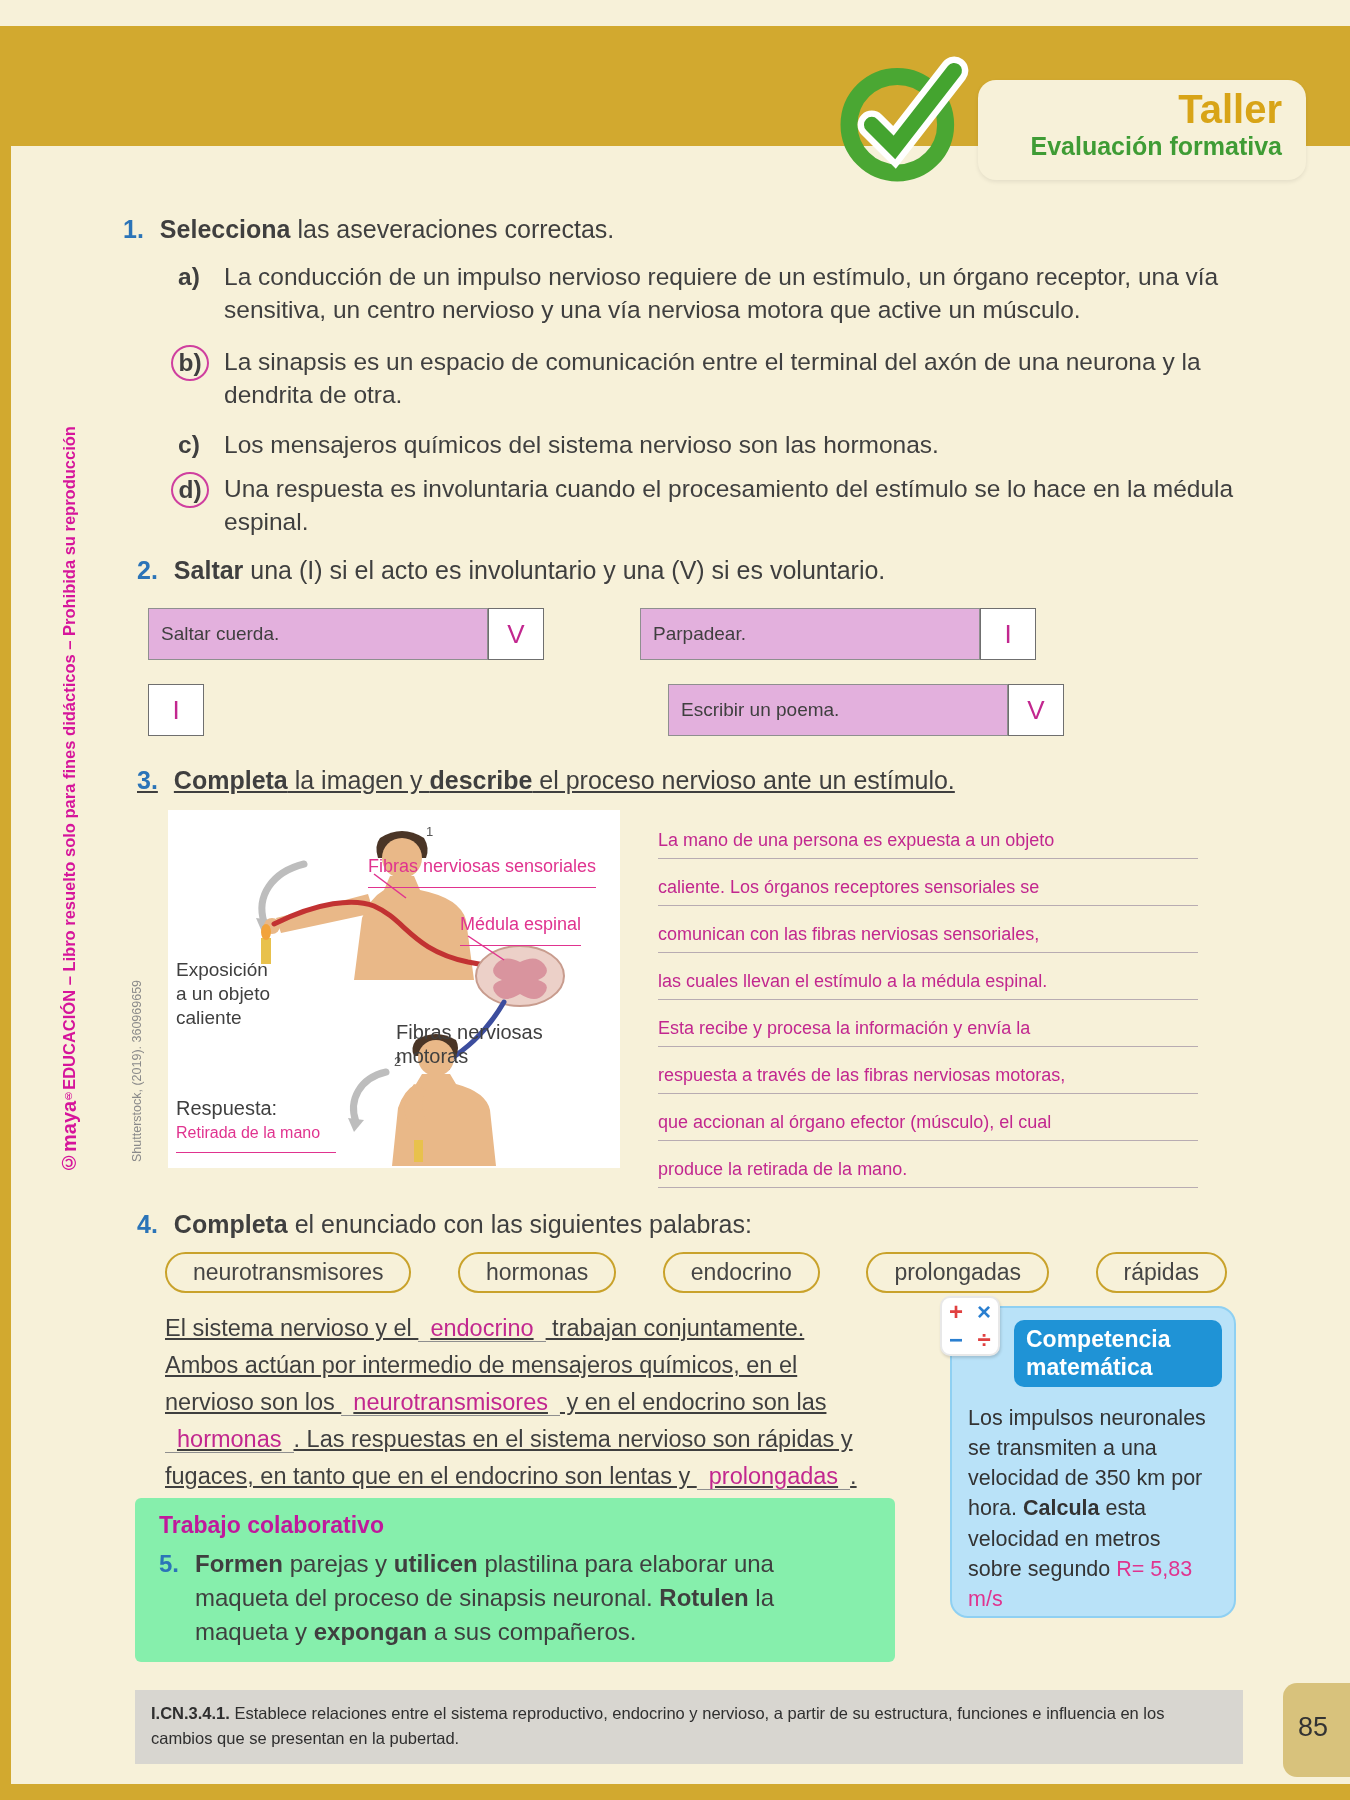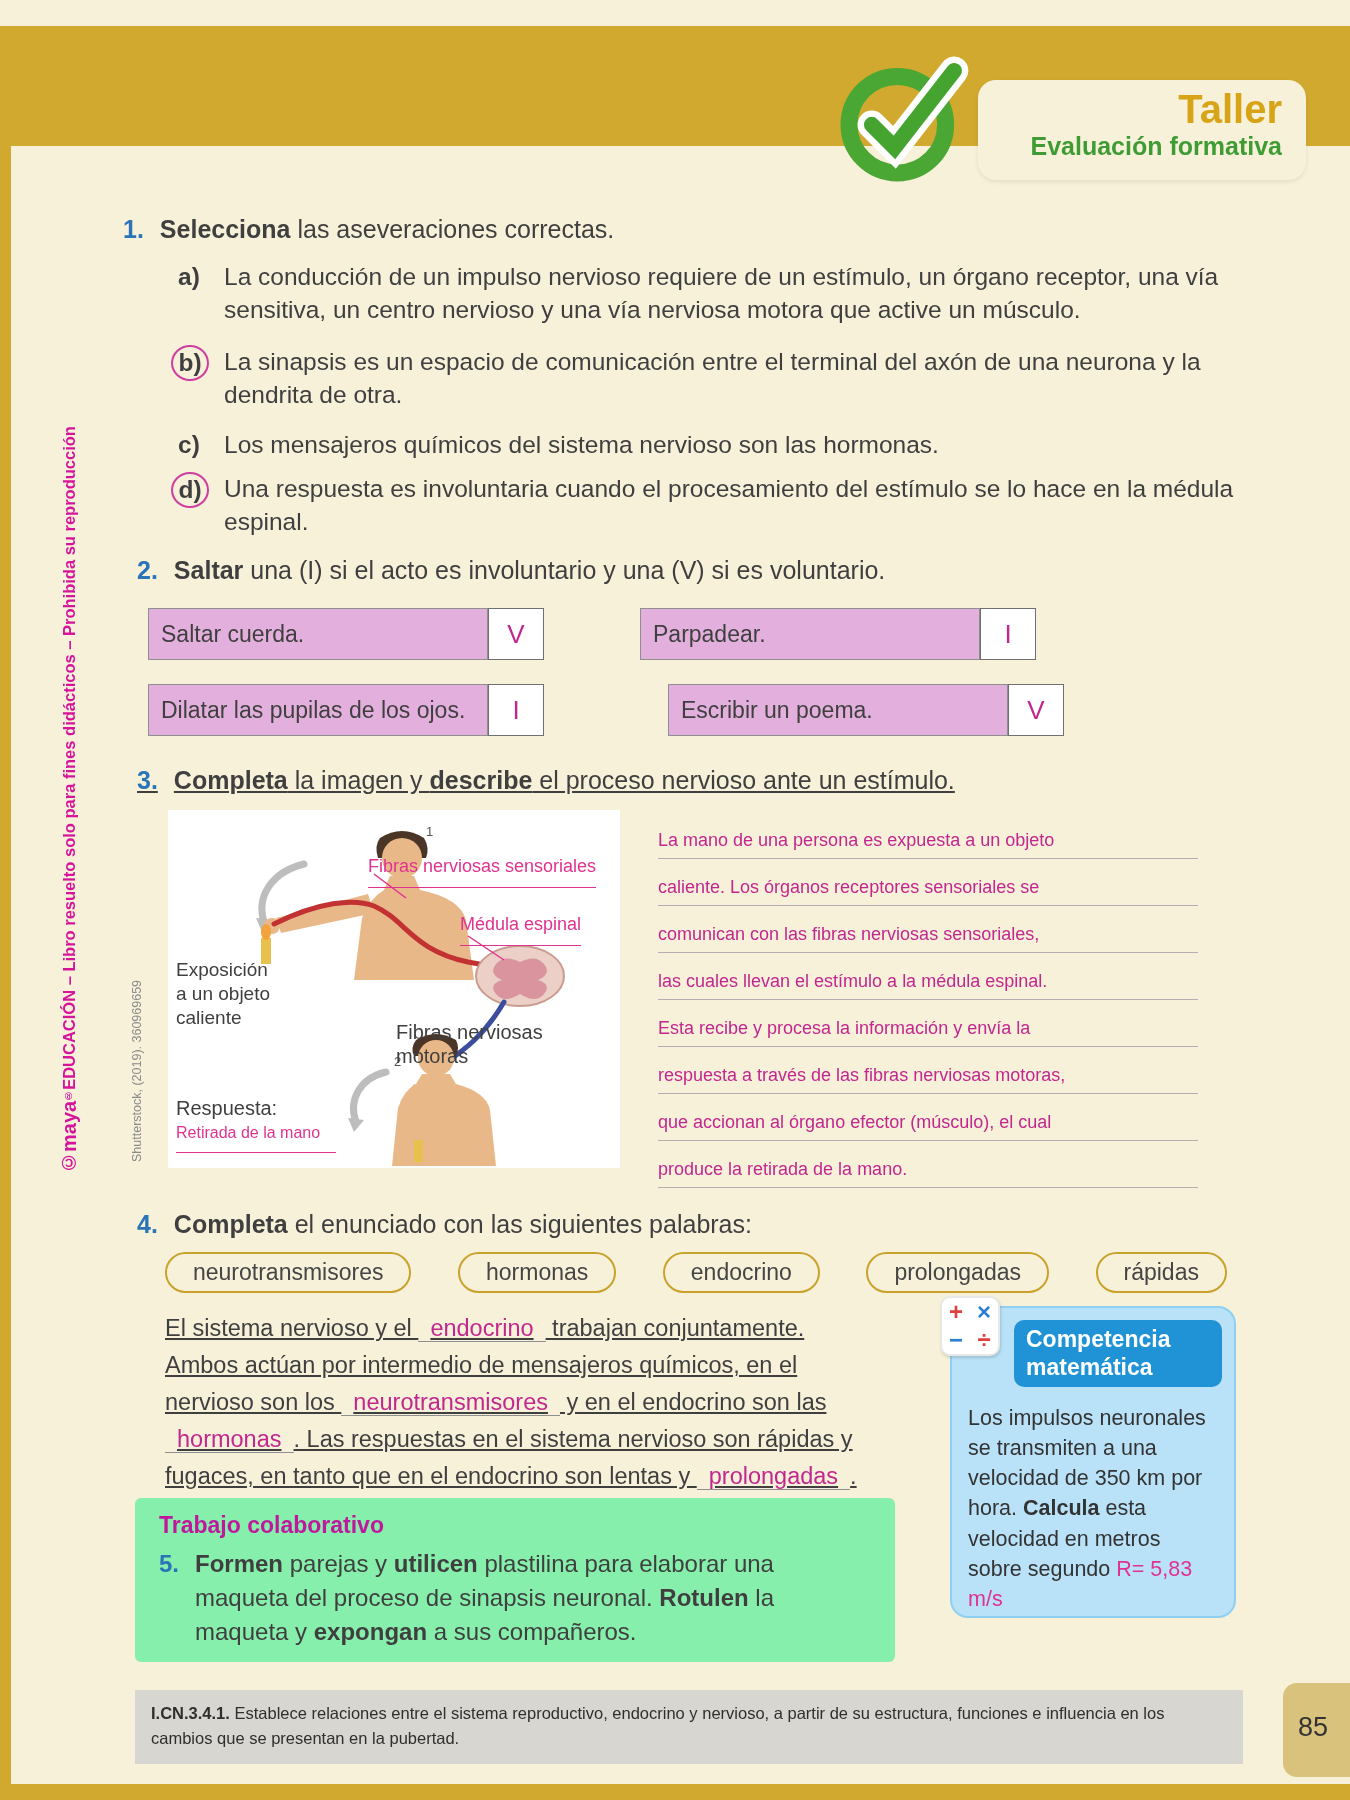--- a/index.html
+++ b/index.html
@@ -34,21 +34,21 @@
   .num { color:#2b74b8; font-weight:bold; margin-right:16px; }
   .bold { font-weight:bold; }
   .q1-item { display:flex; width:1090px; font-size:24.5px; line-height:33px; color:#3f3f3f; }
   .q1-letter { font-weight:bold; width:46px; flex:0 0 46px; }
   .circled .q1-letter-inner { display:inline-block; border:2.5px solid #cf3f9f; border-radius:50%;
                width:38px; height:36px; text-align:center; line-height:32px; margin-left:-7px; }
 
   
   .q2-group { display:flex; }
   .q2-label { width:340px; height:52px; background:#e3b0dd; border:1px solid #8f8f8f;
-              font-size:23px; color:#3f3f3f; line-height:50px; padding-left:12px; }
+              font-size:19px; color:#3f3f3f; line-height:50px; padding-left:12px; }
   .q2-cell  { width:56px; height:52px; background:#ffffff; border:1px solid #6f6f6f;
               text-align:center; line-height:50px; color:#c2278f; font-size:26px; }
 
   
   .diagram-box { left:168px; top:810px; width:452px; height:358px; background:#ffffff; }
   .dlabel-pink { position:absolute; color:#e0338f; font-size:18px;
                  border-bottom:1.5px solid #e0338f; padding-bottom:10px; }
   .dlabel-dark { position:absolute; color:#3f3f3f; font-size:19px; line-height:24px; }
   .credit { position:absolute; left:-24px; bottom:6px; transform-origin:left bottom;
             transform:rotate(-90deg); font-size:12.5px; color:#8a8a8a; white-space:nowrap; }
@@ -142,21 +142,20 @@
   </div>
   <div class="abs q2-group" style="left:148px; top:608px;">
     <div class="q2-label">Saltar cuerda.</div>
     <div class="q2-cell">V</div>
   </div>
   <div class="abs q2-group" style="left:640px; top:608px;">
     <div class="q2-label">Parpadear.</div>
     <div class="q2-cell">I</div>
   </div>
   <div class="abs q2-group" style="left:148px; top:684px;">
-    <div class="q2-label">Dilatar las pupilas de los ojos.</div>
     <div class="q2-cell">I</div>
   </div>
   <div class="abs q2-group" style="left:640px; top:684px;padding-left:28px;">
     <div class="q2-label">Escribir un poema.</div>
     <div class="q2-cell">V</div>
   </div>
 
   <div class="abs q-head" style="left:137px; top:766px;text-decoration:underline;">
     <span class="num">3.</span><span class="bold">Completa</span><span> la imagen y </span><span class="bold">describe</span><span> el proceso nervioso ante un estímulo.</span>
   </div>

